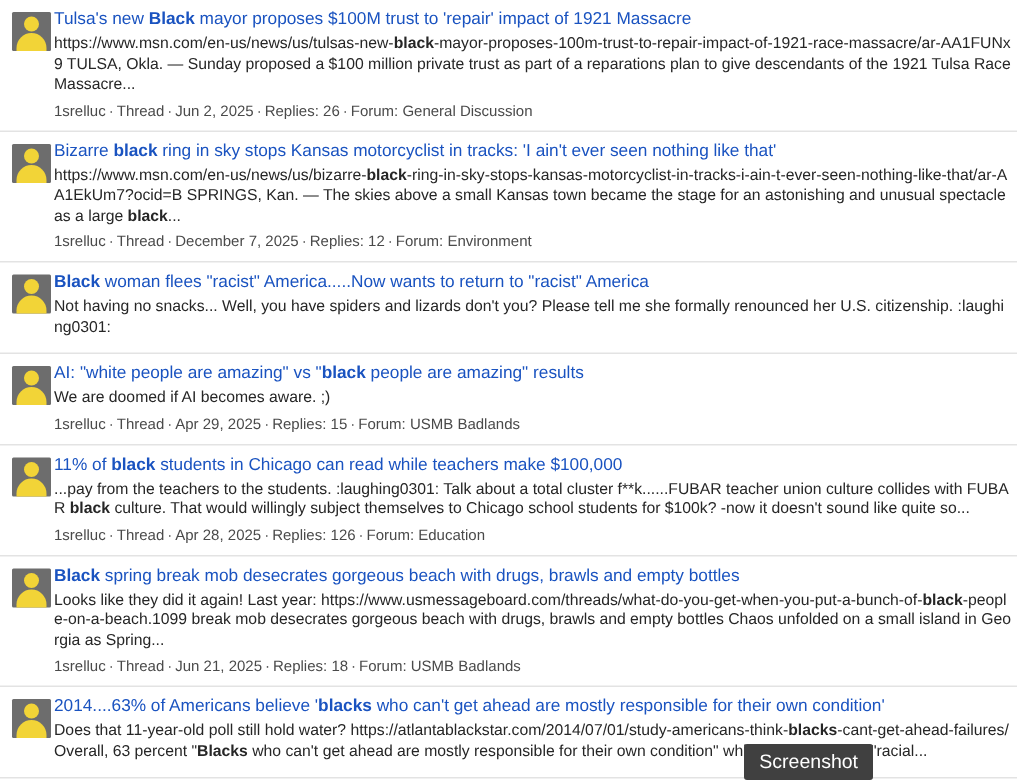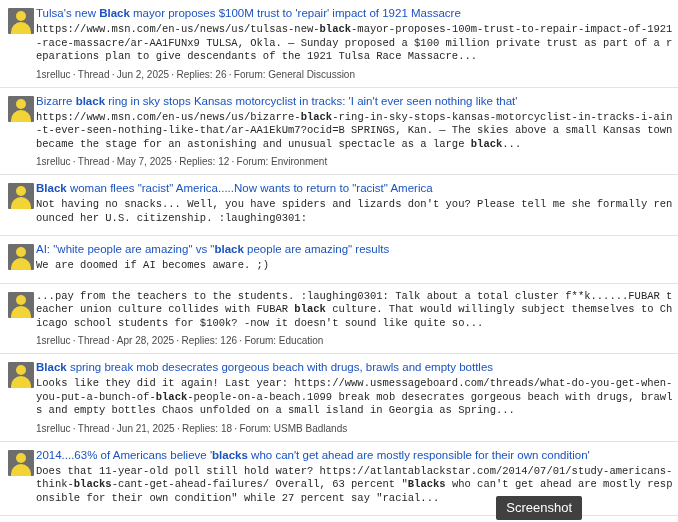--- a/index.html
+++ b/index.html
@@ -92,21 +92,21 @@
   }
   .result-meta .sep {
     display: inline-block;
     padding: 0 2px;
   }
   .result-meta a {
     color: #4a4a4a;
     text-decoration: none;
   }
   b { font-weight: bold; }
-  .url-line { word-break: break-all; font-family: Liberation Mono, monospace; }
+  .url-line { word-break: break-all; }
   .screenshot-badge {
     position: absolute;
     right: 8px;
     bottom: 2px;
     background: #404040;
     color: #ffffff;
     font-size: 13px;
     padding: 4px 10px 5px 10px;
     border-radius: 2px;
     font-family: "Liberation Sans", sans-serif;
@@ -134,21 +134,21 @@
       <div class="result-row">
         <div class="avatar-cell">
           <div class="avatar">
             <div class="head"></div>
             <div class="body"></div>
           </div>
         </div>
         <div class="content-cell">
           <a class="result-title" href="#">Bizarre <b>black</b> ring in sky stops Kansas motorcyclist in tracks: 'I ain't ever seen nothing like that'</a>
           <div class="result-snippet url-line">https://www.msn.com/en-us/news/us/bizarre-<b>black</b>-ring-in-sky-stops-kansas-motorcyclist-in-tracks-i-ain-t-ever-seen-nothing-like-that/ar-AA1EkUm7?ocid=B SPRINGS, Kan. — The skies above a small Kansas town became the stage for an astonishing and unusual spectacle as a large <b>black</b>...</div>
-          <div class="result-meta"><a class="author" href="#">1srelluc</a><span class="sep">·</span><span>Thread</span><span class="sep">·</span><span>May 7, 2025</span><span class="sep">·</span><span>Replies: 12</span><span class="sep">·</span><span>Forum: Environment</span></div>
+          <div class="result-meta"><a class="author" href="#">1srelluc</a><span class="sep">·</span><span>Thread</span><span class="sep">·</span><span>December 7, 2025</span><span class="sep">·</span><span>Replies: 12</span><span class="sep">·</span><span>Forum: Environment</span></div>
         </div>
       </div>
       <div class="result-row">
         <div class="avatar-cell">
           <div class="avatar">
             <div class="head"></div>
             <div class="body"></div>
           </div>
         </div>
         <div class="content-cell">
@@ -159,30 +159,32 @@
       <div class="result-row">
         <div class="avatar-cell">
           <div class="avatar">
             <div class="head"></div>
             <div class="body"></div>
           </div>
         </div>
         <div class="content-cell">
           <a class="result-title" href="#">AI: "white people are amazing" vs "<b>black</b> people are amazing" results</a>
           <div class="result-snippet url-line">We are doomed if AI becomes aware. ;)</div>
-        </div>
-      </div>
-      <div class="result-row">
-        <div class="avatar-cell">
-          <div class="avatar">
-            <div class="head"></div>
-            <div class="body"></div>
-          </div>
-        </div>
-        <div class="content-cell">
+          <div class="result-meta"><a class="author" href="#">1srelluc</a><span class="sep">·</span><span>Thread</span><span class="sep">·</span><span>Apr 29, 2025</span><span class="sep">·</span><span>Replies: 15</span><span class="sep">·</span><span>Forum: USMB Badlands</span></div>
+        </div>
+      </div>
+      <div class="result-row">
+        <div class="avatar-cell">
+          <div class="avatar">
+            <div class="head"></div>
+            <div class="body"></div>
+          </div>
+        </div>
+        <div class="content-cell">
+          <a class="result-title" href="#">11% of <b>black</b> students in Chicago can read while teachers make $100,000</a>
           <div class="result-snippet url-line">...pay from the teachers to the students. :laughing0301: Talk about a total cluster f**k......FUBAR teacher union culture collides with FUBAR <b>black</b> culture. That would willingly subject themselves to Chicago school students for $100k? -now it doesn't sound like quite so...</div>
           <div class="result-meta"><a class="author" href="#">1srelluc</a><span class="sep">·</span><span>Thread</span><span class="sep">·</span><span>Apr 28, 2025</span><span class="sep">·</span><span>Replies: 126</span><span class="sep">·</span><span>Forum: Education</span></div>
         </div>
       </div>
       <div class="result-row">
         <div class="avatar-cell">
           <div class="avatar">
             <div class="head"></div>
             <div class="body"></div>
           </div>

